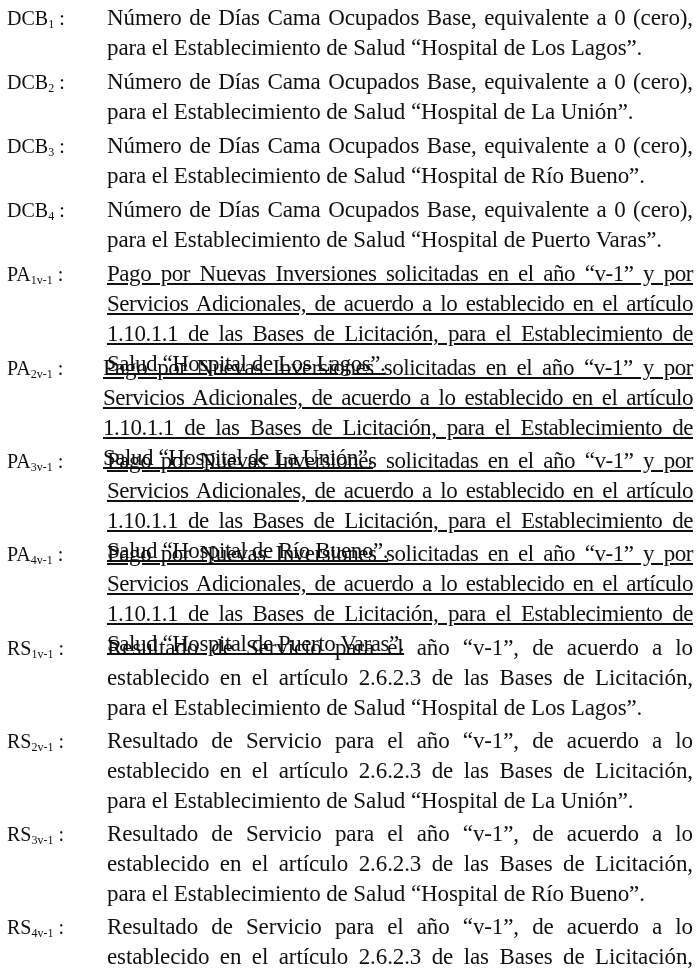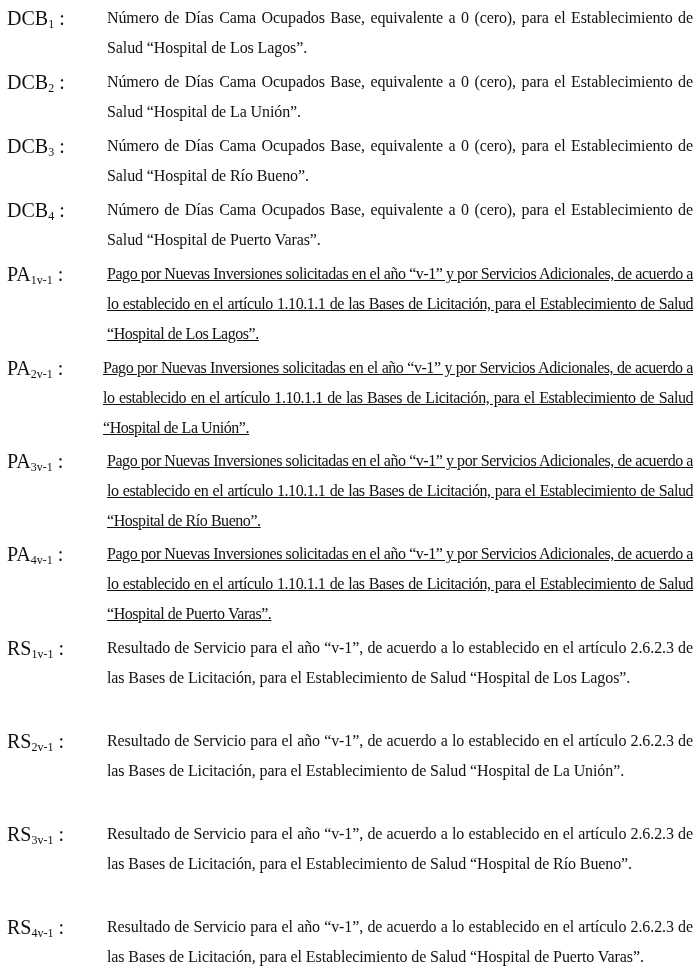--- a/index.html
+++ b/index.html
@@ -9,21 +9,21 @@
     color: #111111;
   }
   .entry { position: absolute; left: 0; width: 700px; }
   .term {
     position: absolute; left: 7px; top: 0;
     font-size: 20px; line-height: 30px; white-space: nowrap; text-align: right;
   }
   .term sub { font-size: 12px; vertical-align: -3px; line-height: 0; }
   .desc {
     position: absolute; left: 107px; right: 7px; top: 0;
-    font-size: 16px; line-height: 30px;
+    font-size: 23px; line-height: 30px;
     text-align: justify; text-align-last: left;
     letter-spacing: -0.1px;
   }
   .desc.narrow { letter-spacing: -0.45px; text-decoration: underline; }
   .desc.shift { left: 103px; }
 </style>
 </head>
 <body>
 
 <div>

